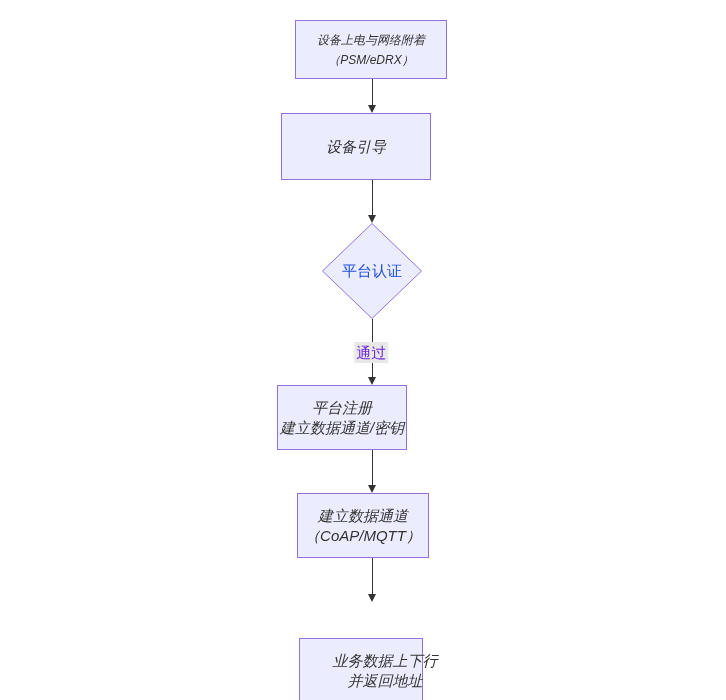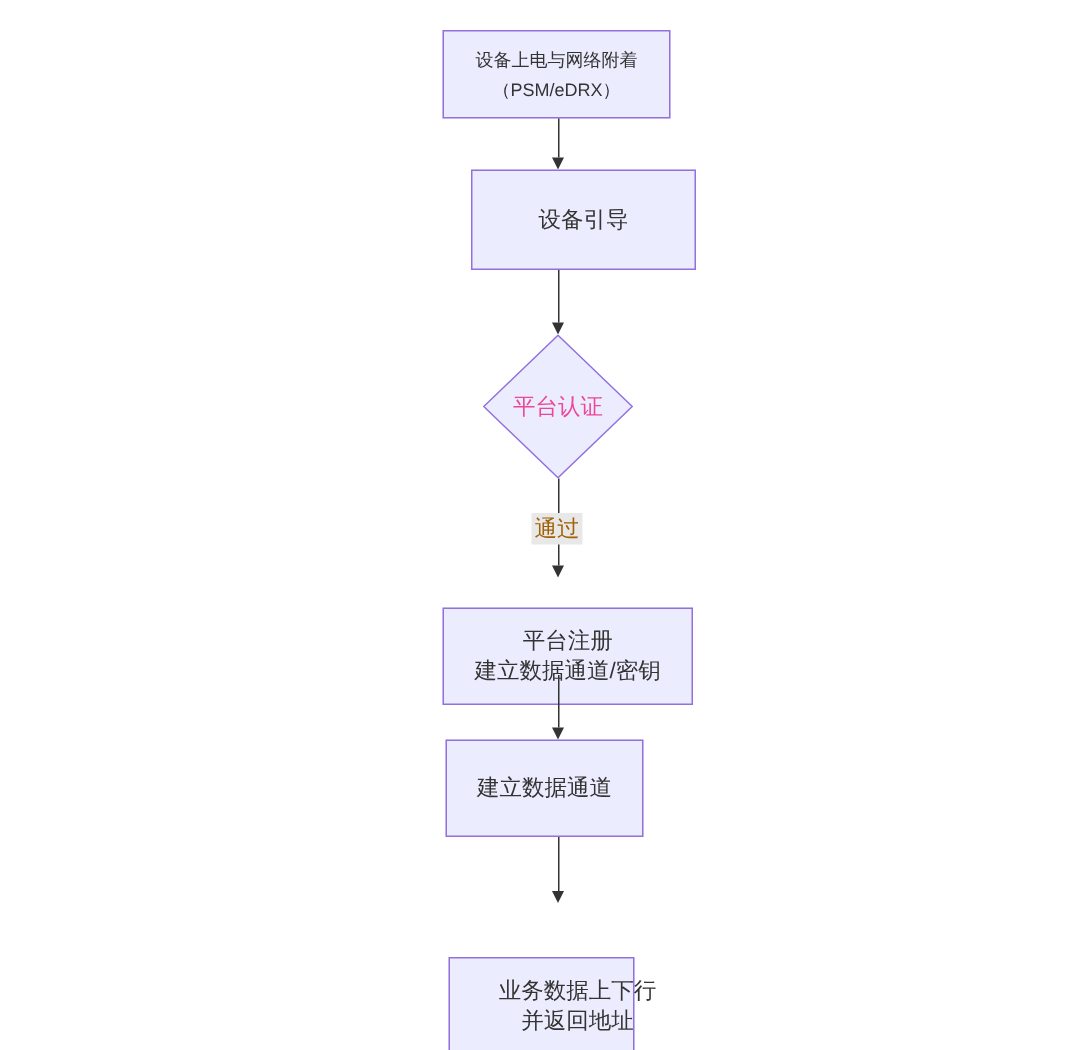--- a/index.html
+++ b/index.html
@@ -23,36 +23,37 @@
     background: #ECECFF;
     border: 1px solid #9370DB;
     display: flex;
     flex-direction: column;
     align-items: center;
     justify-content: center;
     text-align: center;
     font-size: 15px;
     line-height: 20px;
     color: #333333;
+    font-style: italic;
   }
   .node .nline { display: block; white-space: nowrap; }
   
   .diamond-wrap {
     position: absolute;
     display: block;
   }
   .diamond-wrap svg { display: block; }
   .diamond-label {
     position: absolute;
     left: 0; top: 0; right: 0; bottom: 0;
     display: flex;
     align-items: center;
     justify-content: center;
     font-size: 15px;
-    color: #ec4899;
+    color: #1d4ed8;
     white-space: nowrap;
   }
   
   .edge {
     position: absolute;
     left: 372px;
     transform: translateX(-50%);
     display: flex;
     flex-direction: column;
     align-items: center;
@@ -68,21 +69,21 @@
     border-left: 4.5px solid transparent;
     border-right: 4.5px solid transparent;
     border-top: 8px solid #333333;
     flex: 0 0 auto;
   }
   .edge-label {
     position: absolute;
     left: 50%;
     transform: translateX(-52%);
     background: #e8e8e8;
-    color: #a16207;
+    color: #6d28d9;
     font-size: 15px;
     line-height: 19px;
     padding: 1px 2px;
     white-space: nowrap;
   }
 </style>
 </head>
 <body>
 
 <div class="canvas">
@@ -90,21 +91,21 @@
   <div class="node" style="left:295px; top:20px; width:152px; height:59px; font-size:12px;">
     <span class="nline">设备上电与网络附着</span>
     <span class="nline">（PSM/eDRX）</span>
   </div>
 
   <div class="edge" style="top:79px; height:34px;">
     <div class="edge-line"></div>
     <div class="edge-arrowhead"></div>
   </div>
 
-  <div class="node" style="left:314px; top:113px; width:150px; height:67px;">
+  <div class="node" style="left:281px; top:113px; width:150px; height:67px;">
     <span class="nline">设备引导</span>
   </div>
 
   <div class="edge" style="top:180px; height:43px;">
     <div class="edge-line"></div>
     <div class="edge-arrowhead"></div>
   </div>
 
   <div class="diamond-wrap" style="left:322px; top:223px; width:100px; height:96px;">
     <svg width="100" height="96" viewBox="0 0 100 96">
@@ -112,32 +113,33 @@
     </svg>
     <div class="diamond-label">平台认证</div>
   </div>
 
   <div class="edge" style="top:319px; height:66px;">
     <div class="edge-line"></div>
     <div class="edge-arrowhead"></div>
     <span class="edge-label" style="top:23px;">通过</span>
   </div>
 
-  <div class="node" style="left:295px; top:385px; width:167px; height:65px;margin-top:20px;">
+  <div class="node" style="left:277px; top:385px; width:130px; height:65px;">
     <span class="nline">平台注册</span>
     <span class="nline">建立数据通道/密钥</span>
   </div>
 
   <div class="edge" style="top:450px; height:43px;">
     <div class="edge-line"></div>
     <div class="edge-arrowhead"></div>
   </div>
 
   <div class="node" style="left:297px; top:493px; width:132px; height:65px;">
     <span class="nline">建立数据通道</span>
+    <span class="nline">（CoAP/MQTT）</span>
   </div>
 
   <div class="edge" style="top:558px; height:44px;">
     <div class="edge-line"></div>
     <div class="edge-arrowhead"></div>
   </div>
 
   <div class="node" style="left:299px; top:638px; width:124px; height:65px;padding-left:48px;">
     <span class="nline">业务数据上下行</span>
     <span class="nline">并返回地址</span>

